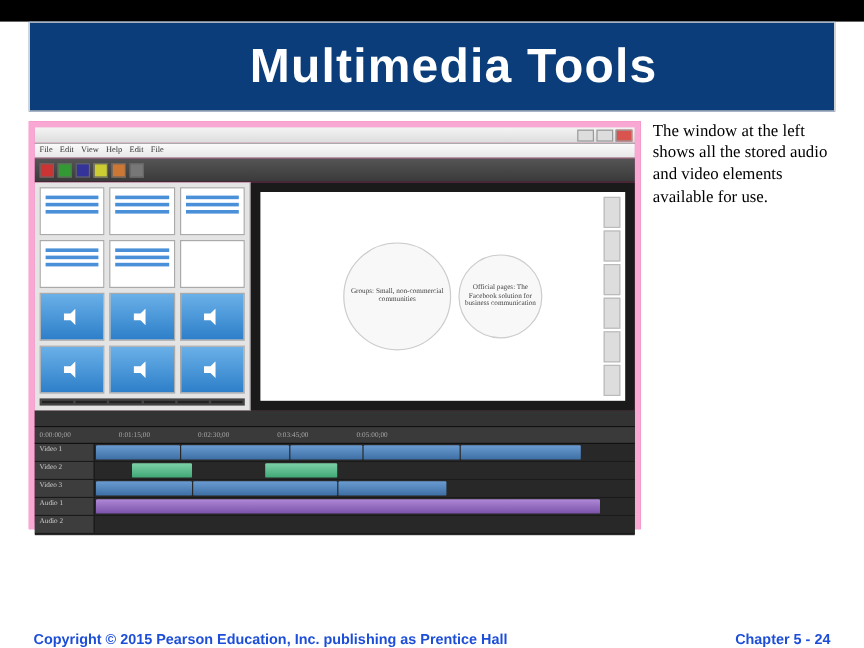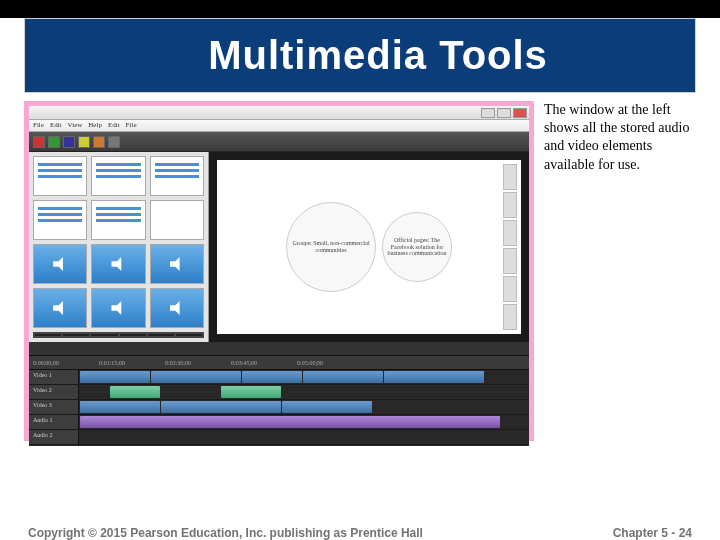--- a/index.html
+++ b/index.html
@@ -234,21 +234,21 @@
   .footer {
     position: absolute;
     bottom: 18px;
     left: 28px;
     right: 28px;
     display: flex;
     justify-content: space-between;
     font-size: 12px;
     font-weight: bold;
     font-family: Arial, sans-serif;
-    color: #737373;
+    color: #1d4ed8;
   }
 </style>
 </head>
 <body>
 
 <div class="slide">
 
   <div class="title-bar">
     <div class="title-text">Multimedia Tools</div>
   </div>

